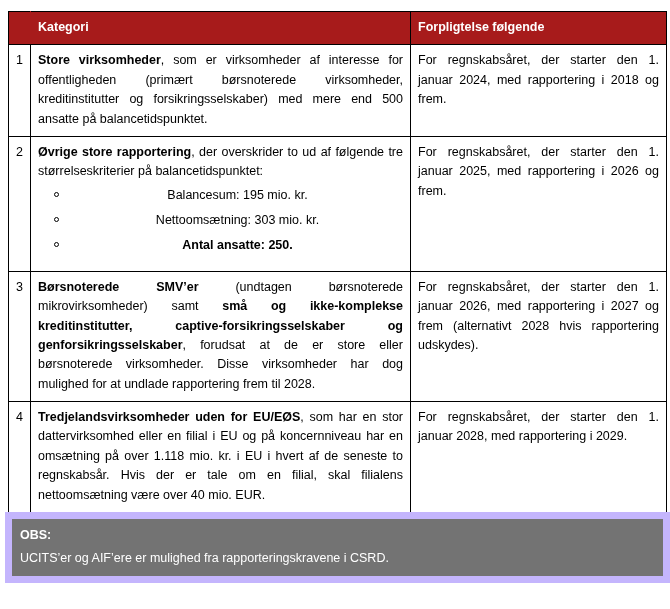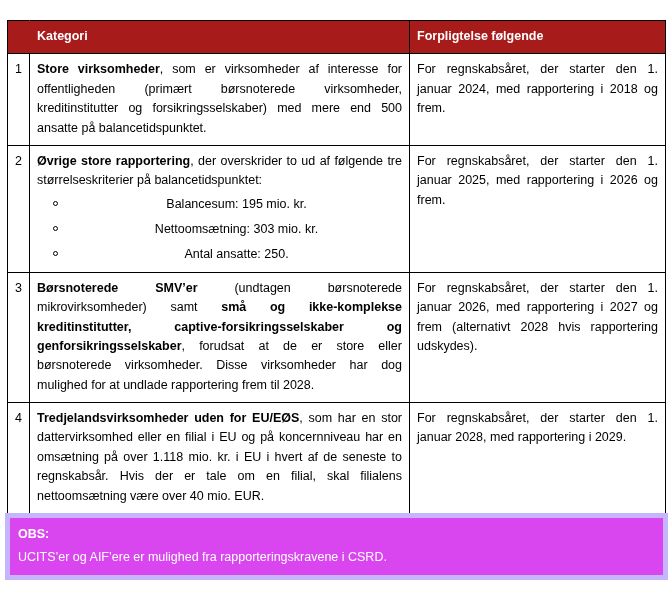--- a/index.html
+++ b/index.html
@@ -11,21 +11,21 @@
     height: 609px;
     background: #ffffff;
     font-family: "Liberation Sans", sans-serif;
     font-size: 12.5px;
     color: #000000;
   }
   .wrap {
     width: 670px;
     height: 609px;
     box-sizing: border-box;
-    padding: 20px 5px 5px 5px;
+    padding: 11px 5px 5px 5px;
   }
   table.csrd {
     border-collapse: collapse;
     width: 660px;
     table-layout: fixed;
   }
   table.csrd td, table.csrd th {
     border: 1px solid #000000;
     vertical-align: top;
     padding: 6px 7px 7px 7px;
@@ -72,37 +72,37 @@
   ul.bullets {
     list-style: none;
     margin: 4px 0 0 0;
     padding: 0 0 0 34px;
   }
   ul.bullets li {
     position: relative;
     margin: 0 0 6px 0;
     text-align: center;
   }
-  ul.bullets li:last-child { margin-bottom: 0; }
+  ul.bullets li:last-child { margin-bottom: 8px; font-weight: bold; }
   ul.bullets li::before {
     content: "";
     position: absolute;
     left: -18px;
     top: 6px;
     width: 5px;
     height: 5px;
     border: 1px solid #000;
     border-radius: 50%;
     box-sizing: border-box;
   }
 
   tfoot td.obs {
-    background: #d946ef;
+    background: #737373;
     color: #ffffff;
-    border: 5px solid #c4b5fd;
+    border: 7px solid #c4b5fd;
     padding: 6px 8px 8px 8px;
     line-height: 1.6;
   }
   tfoot td.obs .obs-title {
     font-weight: bold;
     display: block;
     margin-bottom: 3px;
   }
 </style>
 </head>

